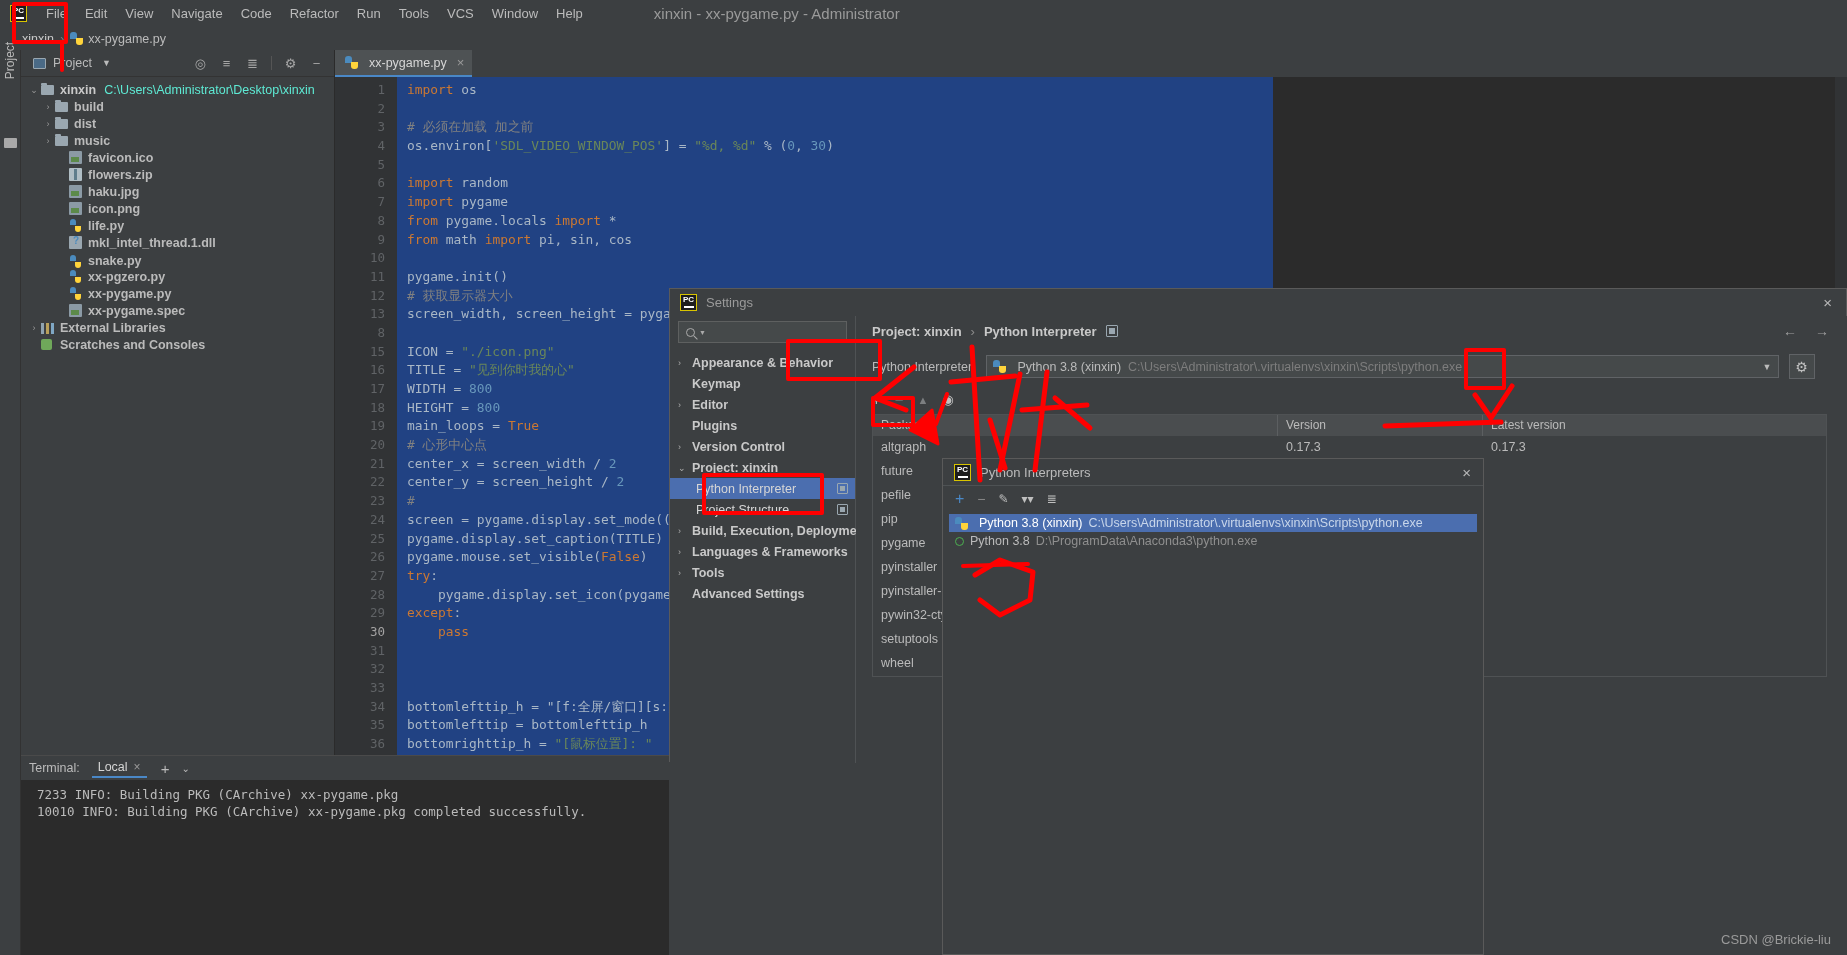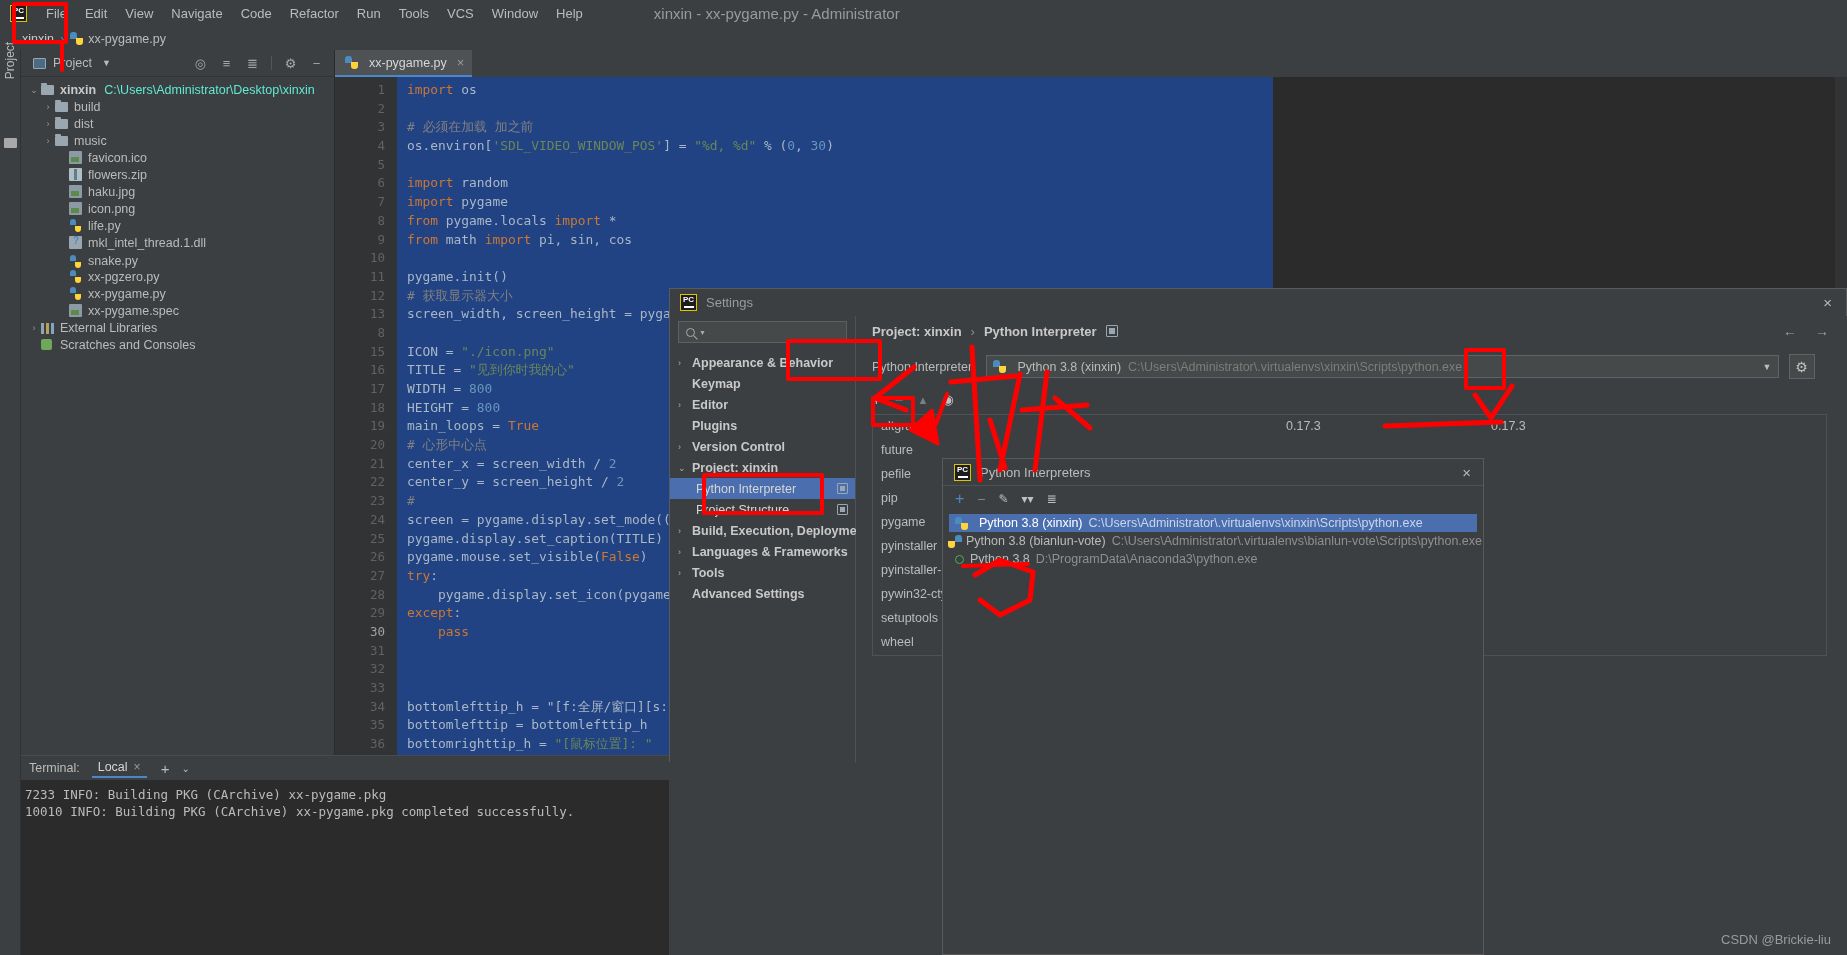--- a/index.html
+++ b/index.html
@@ -91,21 +91,21 @@
   .ic-zip{background:#b0bec5;border-radius:1px;}
   .ic-zip::after{content:"";position:absolute;left:5px;top:1px;width:3px;height:11px;background:#5f7d8c;}
   .ic-py::before{content:"";position:absolute;left:1px;top:0;width:6px;height:6px;border-radius:3px 3px 0 0;background:#4b8bbe;}
   .ic-py::after{content:"";position:absolute;right:1px;bottom:0;width:6px;height:6px;border-radius:0 0 3px 3px;background:#ffd43b;}
   .ic-dll{background:#9aa7b0;border-radius:1px;}
   .ic-dll::after{content:"?";position:absolute;left:4px;top:-1px;color:#4b8bbe;font-size:10px;font-weight:bold;}
   .ic-lib{ width:13px;height:12px;margin-right:6px;flex:none;position:relative;}
   .ic-lib::before{content:"";position:absolute;left:0;top:1px;width:3px;height:11px;background:#8fa3b0;}
   .ic-lib::after{content:"";position:absolute;left:5px;top:1px;width:3px;height:11px;background:#b9a05a;box-shadow:5px 0 0 #7fa7c4;}
   .ic-scr::before{content:"";position:absolute;left:0;top:1px;width:11px;height:11px;background:#6fa85a;border-radius:2px;}
-  .tlabel{color:#bbbbbb;}
+  .tlabel{color:#bbbbbb;font-weight:bold;}
   .tpath{color:#5eead4; margin-left:8px;}
   .tname-bold{font-weight:bold;color:#c9c9c9;}
 
   
   .editor-wrap{ position:absolute; left:335px; top:50px; width:1512px; height:705px; background:#2b2b2b; }
   .tabbar{ height:27px; background:#3c3f41; display:flex; align-items:flex-end;}
   .tab{
     height:27px; background:#4e5254; display:flex; align-items:center; gap:6px;
     padding:0 8px 0 10px; font-size:12.5px; color:#d6d6d6; border-bottom:2px solid #4a88c7;
   }
@@ -148,21 +148,21 @@
     background:#3c3f41;
   }
   .term-head .lbl{ margin-left:8px; }
   .term-tab{
     margin-left:12px; padding:2px 6px; color:#d6d6d6; border-bottom:2px solid #4a88c7;
     display:flex; align-items:center; gap:6px;
   }
   .term-x{ color:#999; font-size:12px;}
   .term-plus{ margin-left:14px; color:#bbb; font-size:15px;}
   .term-chev{ margin-left:12px; color:#bbb; font-size:10px;}
-  .term-body{ padding:6px 4px; font-family:"DejaVu Sans Mono", monospace; font-size:12.5px; color:#bbbbbb; }
+  .term-body{ padding:6px 16px; font-family:"DejaVu Sans Mono", monospace; font-size:12.5px; color:#bbbbbb; }
   .term-body div{ line-height:17px; }
 
   
   .settings{
     position:absolute; left:669px; top:288px; width:1178px; height:474px;
     background:#3c3f41; border:1px solid #5a5a5a;
   }
   .st-title{
     height:27px; display:flex; align-items:center; gap:9px; padding-left:10px;
     font-size:13px; color:#9a9a9a; background:#3c3f41;
@@ -543,20 +543,25 @@
       </div>
 
       <div class="pkg-toolbar">
         <span>+</span>
         <span style="color:#6f7274">−</span>
         <span style="color:#7c7f81;font-size:11px">▲</span>
         <span style="font-size:13px">◉</span>
       </div>
 
       <div class="pkg-table">
+        <div class="pkg-head">
+          <div class="col-a">Package</div>
+          <div class="col-b">Version</div>
+          <div class="col-c">Latest version</div>
+        </div>
         <div id="pkg-rows">
             <div class="pkg-row">
               <div class="col-a">altgraph</div>
               <div class="col-b">0.17.3</div>
               <div class="col-c">0.17.3</div>
             </div>
             <div class="pkg-row">
               <div class="col-a">future</div>
               <div class="col-b"></div>
               <div class="col-c"></div>
@@ -619,25 +624,20 @@
       <span style="font-size:12px">▾▾</span>
       <span style="font-size:12px">≣</span>
     </div>
     <div class="pi-list" id="pi-list">
         <div class="pi-item selected">
           <span class="py-ico"></span>
           <span>Python 3.8 (xinxin)</span>
           <span class="pth">C:\Users\Administrator\.virtualenvs\xinxin\Scripts\python.exe</span>
         </div>
         <div class="pi-item">
-          <span class="py-ico"></span>
-          <span>Python 3.8 (bianlun-vote)</span>
-          <span class="pth">C:\Users\Administrator\.virtualenvs\bianlun-vote\Scripts\python.exe</span>
-        </div>
-        <div class="pi-item">
           <span class="dot-green"></span>
           <span>Python 3.8</span>
           <span class="pth">D:\ProgramData\Anaconda3\python.exe</span>
         </div>
       </div>
   </div>
 
   <svg class="annsvg" viewBox="0 0 1847 955">
     <g stroke="#ff0000" fill="none" stroke-width="4" stroke-linecap="round" stroke-linejoin="round">
 

